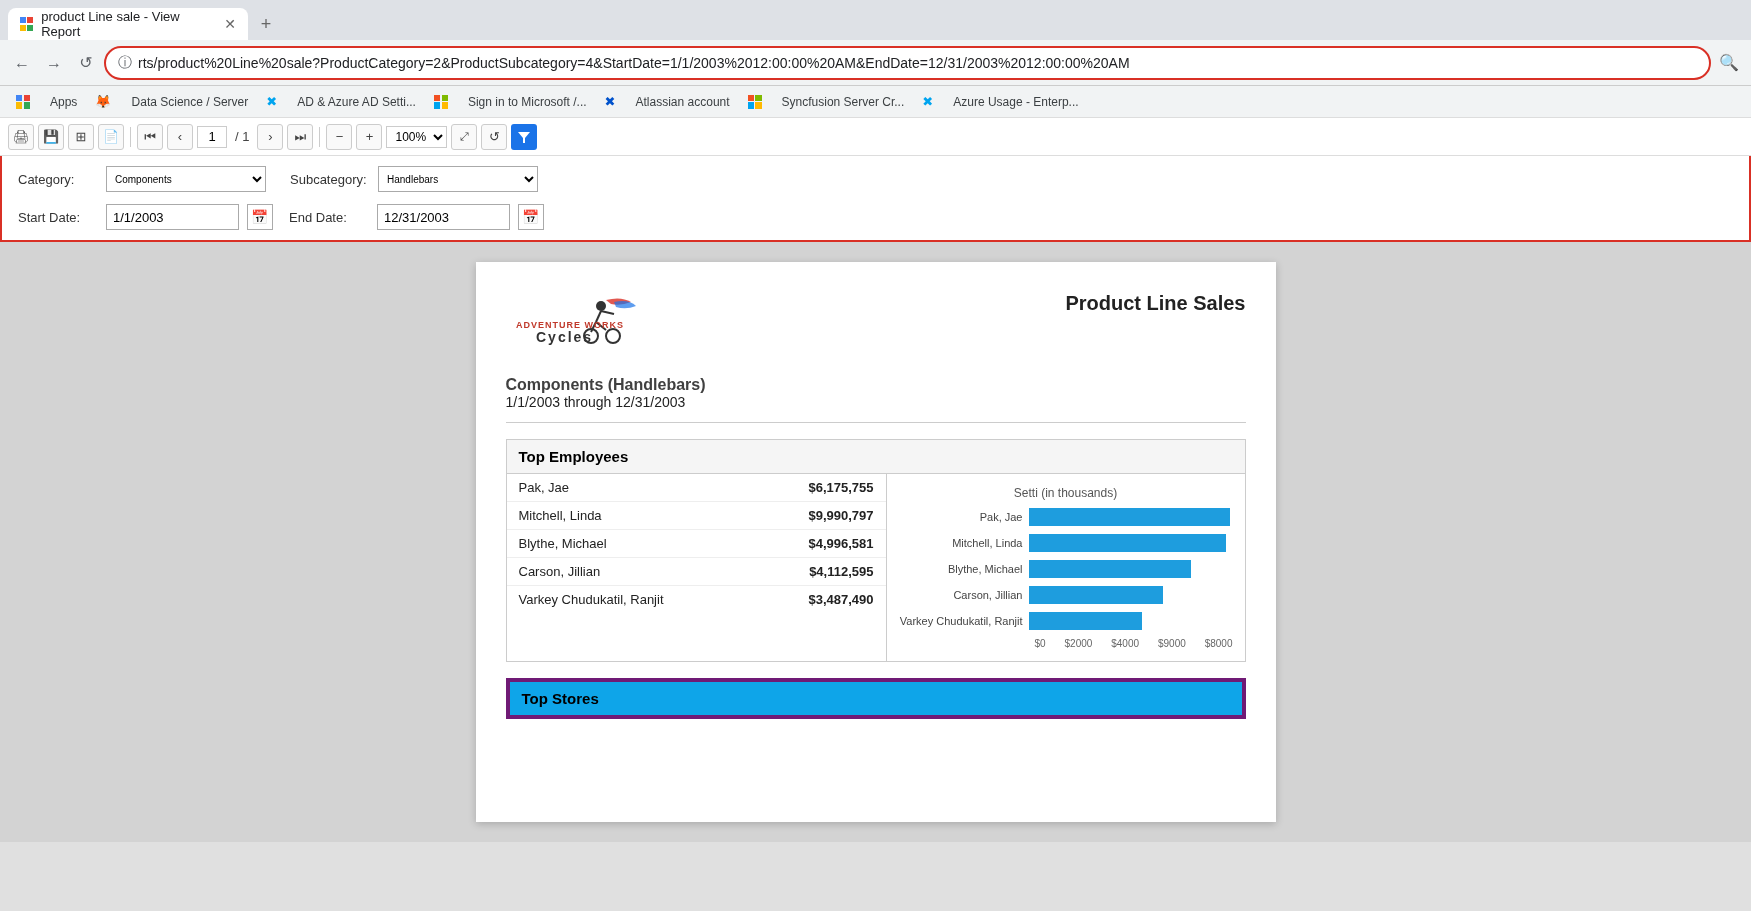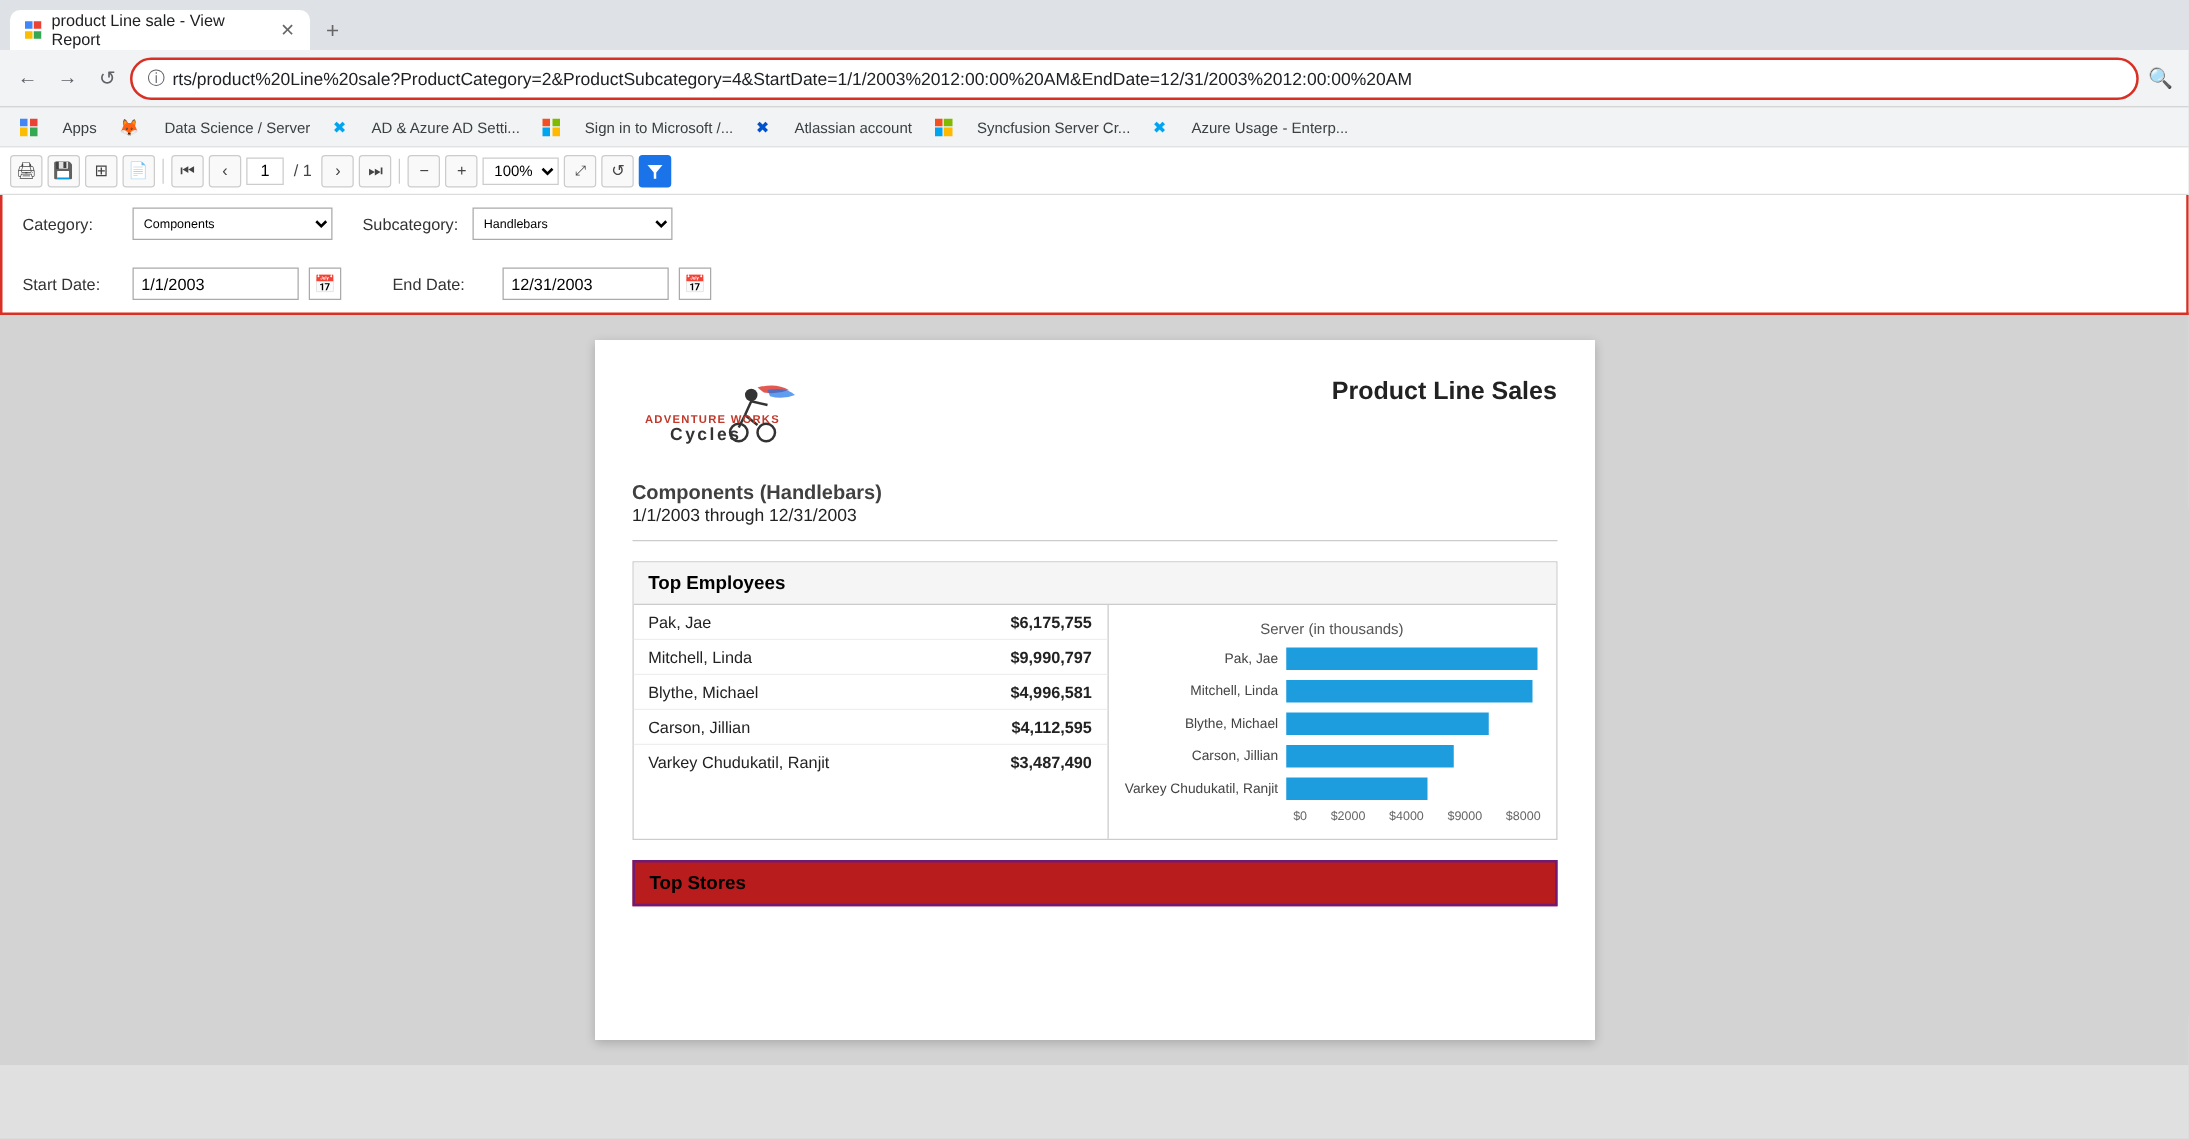--- a/index.html
+++ b/index.html
@@ -69,21 +69,21 @@
     .bar-chart-area { flex: 1; padding: 12px; }
     .chart-title { text-align: center; font-size: 12px; color: #555; margin-bottom: 8px; }
     .chart-bars-container { flex: 1; }
     .chart-row { display: flex; align-items: center; margin-bottom: 8px; }
     .chart-label { font-size: 11px; color: #444; text-align: right; min-width: 130px; padding-right: 6px; }
     .chart-bar { height: 18px; background: #1e9dde; }
     .chart-x-axis { display: flex; justify-content: space-between; margin-top: 4px; margin-left: 136px; }
     .chart-x-label { font-size: 10px; color: #666; }
 
     
-    .stores-header { background: #b91c1c; padding: 8px 12px; font-size: 15px; font-weight: bold; border: 2px solid #701a75; margin-top: 8px; }
+    .stores-header { background: #0ea5e9; padding: 8px 12px; font-size: 15px; font-weight: bold; border: 4px solid #701a75; margin-top: 8px; }
 
     
     .google-grid { display: grid; grid-template-columns: 1fr 1fr; grid-template-rows: 1fr 1fr; gap: 1.5px; width: 14px; height: 14px; }
     .g1 { background: #4285f4; }
     .g2 { background: #ea4335; }
     .g3 { background: #fbbc05; }
     .g4 { background: #34a853; }
 
     .aw-logo { display: flex; flex-direction: column; align-items: flex-start; }
   </style>
@@ -201,21 +201,21 @@
     <select class="param-select">
       <option>Components</option>
     </select>
   </div>
   <div class="param-row">
     <label class="param-label">Subcategory:</label>
     <select class="param-select">
       <option>Handlebars</option>
     </select>
   </div>
-  <div style="width:100%; display:flex; gap:41px; align-items:center; margin-top:10px;">
+  <div style="width:100%; display:flex; gap:16px; align-items:center; margin-top:0;">
     <div class="param-row">
       <label class="param-label">Start Date:</label>
       <input class="param-date-input" type="text" value="1/1/2003" style="">
       <div class="param-cal-btn">📅</div>
     </div>
     <div class="param-row">
       <label class="param-label">End Date:</label>
       <input class="param-date-input" type="text" value="12/31/2003" style="">
       <div class="param-cal-btn">📅</div>
     </div>
@@ -275,21 +275,21 @@
             <span class="employee-name">Carson, Jillian</span>
             <span class="employee-sales">$4,112,595</span>
           </div>
           <div class="employee-row">
             <span class="employee-name">Varkey Chudukatil, Ranjit</span>
             <span class="employee-sales">$3,487,490</span>
           </div>
         </div>
 
         <div class="bar-chart-area">
-          <div class="chart-title">Server (in thousands)</div>
+          <div class="chart-title">Setti (in thousands)</div>
           <div class="chart-bars-container">
 
           <div class="chart-row">
                 <span class="chart-label">Pak, Jae</span>
                 <div class="chart-bar" style="width: 201px;"></div>
               </div>
               <div class="chart-row">
                 <span class="chart-label">Mitchell, Linda</span>
                 <div class="chart-bar" style="width: 197px;"></div>
               </div>

